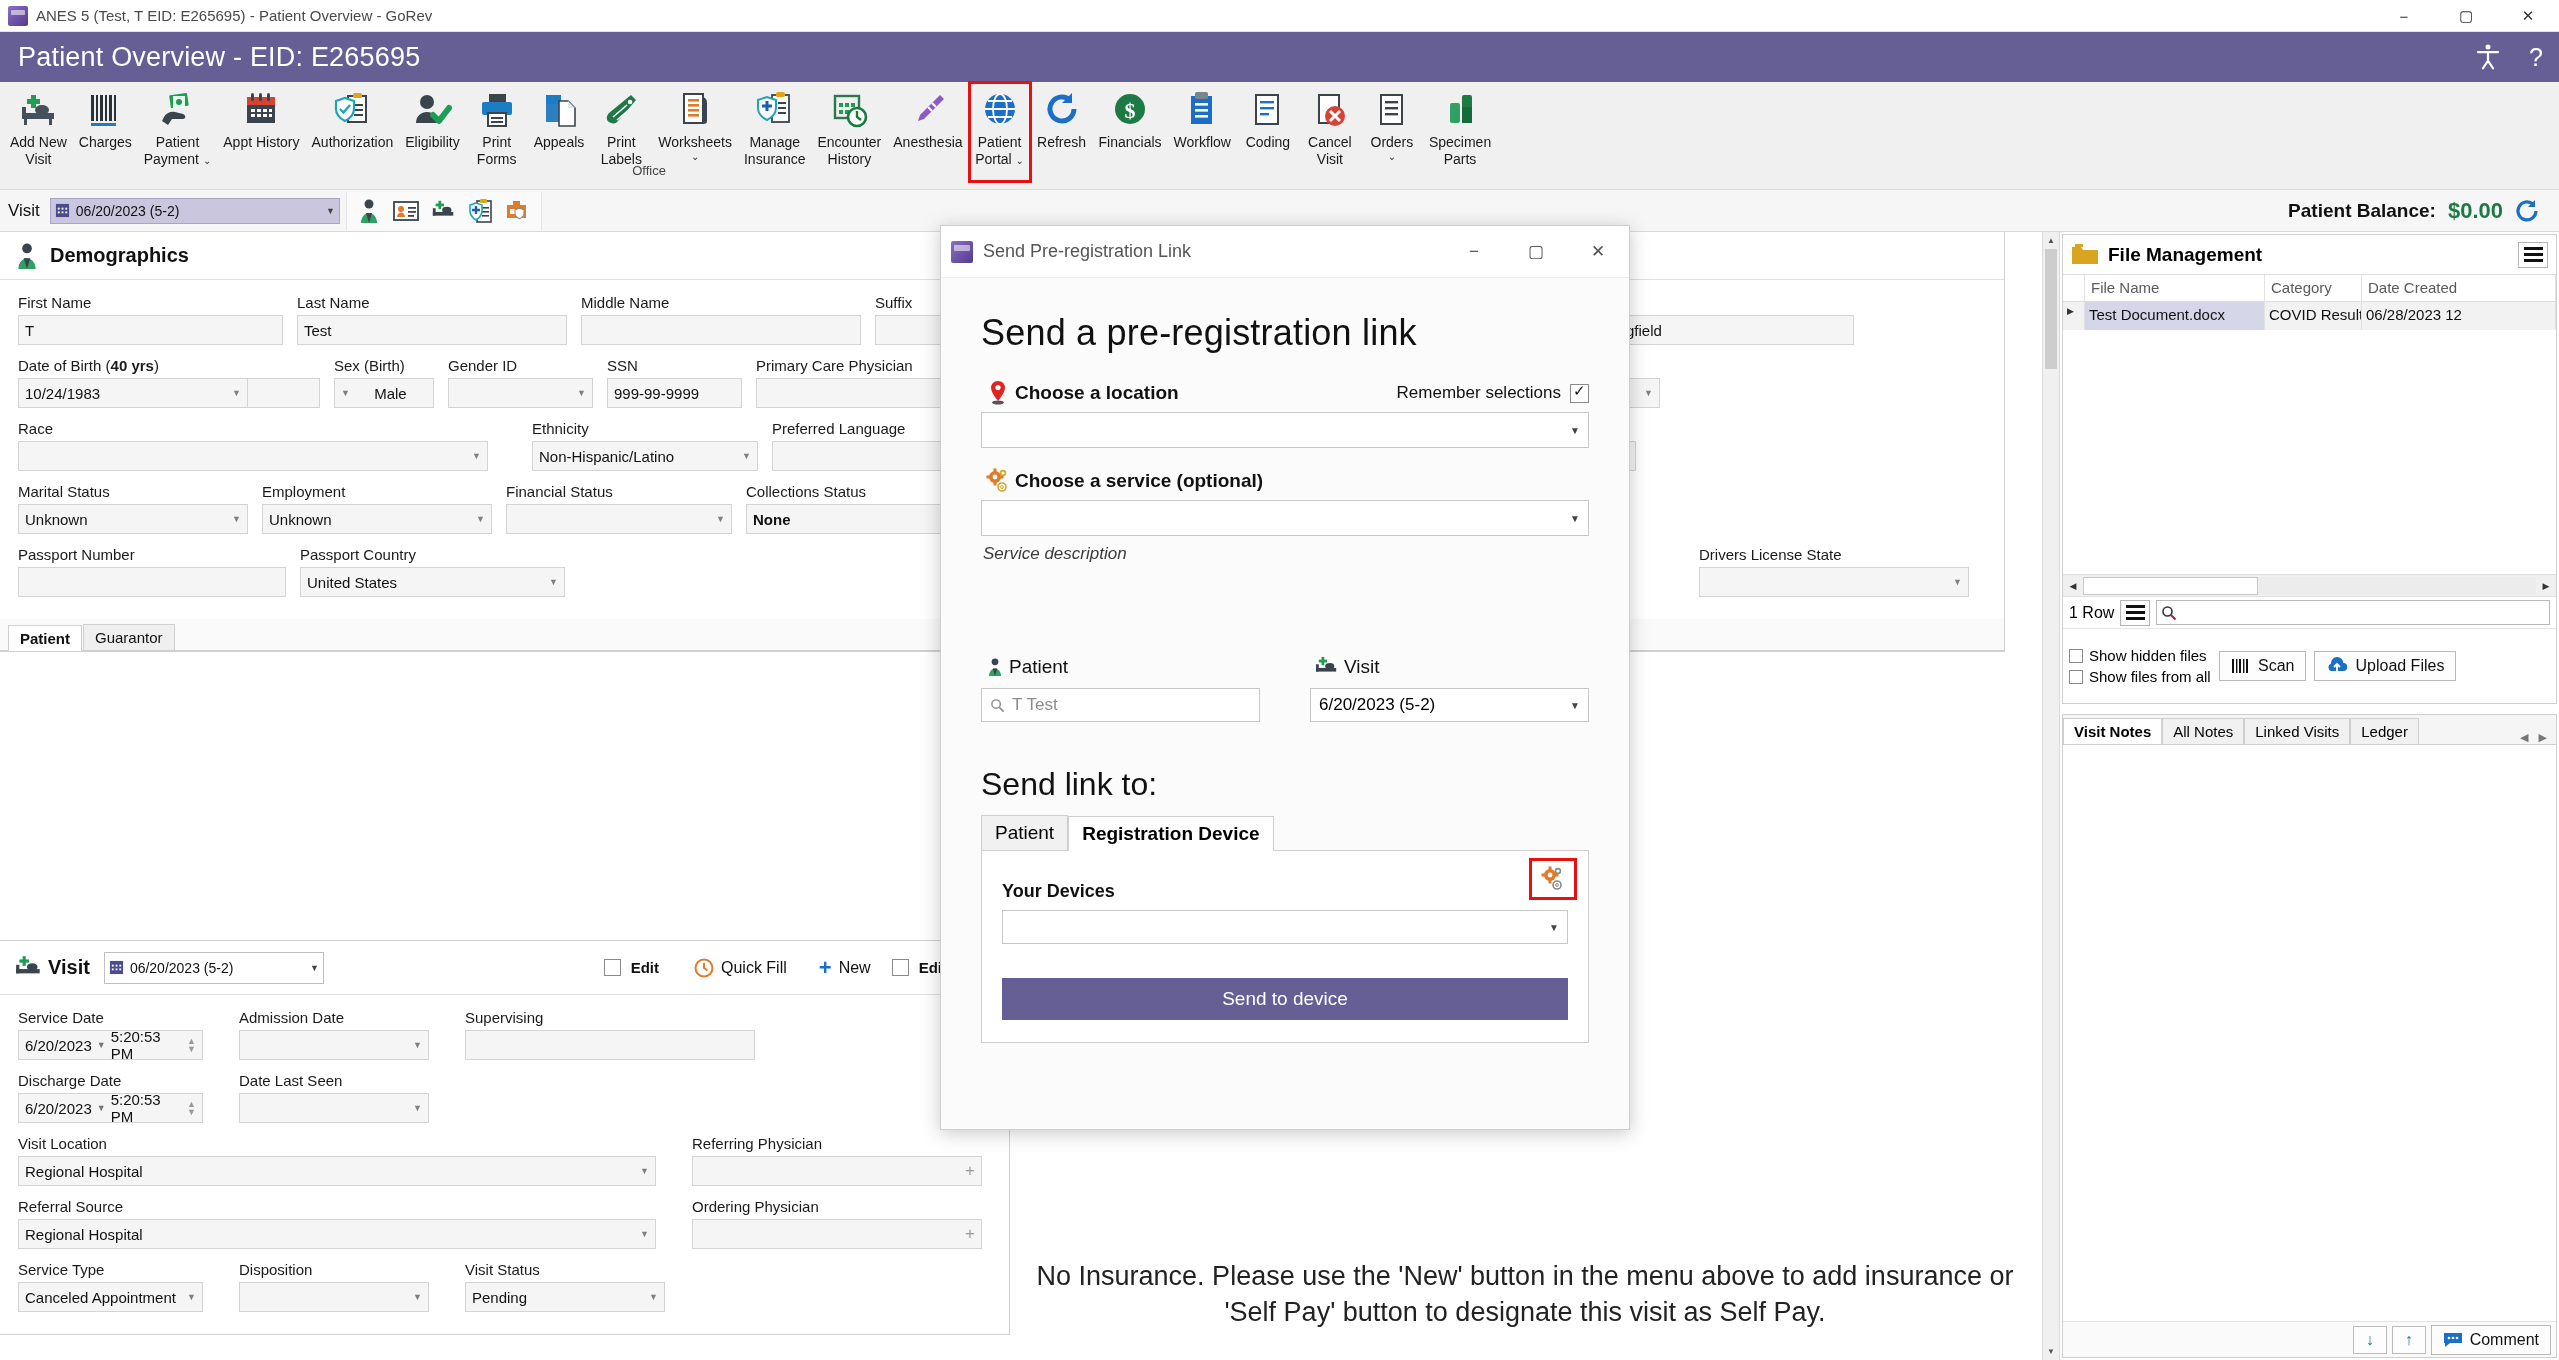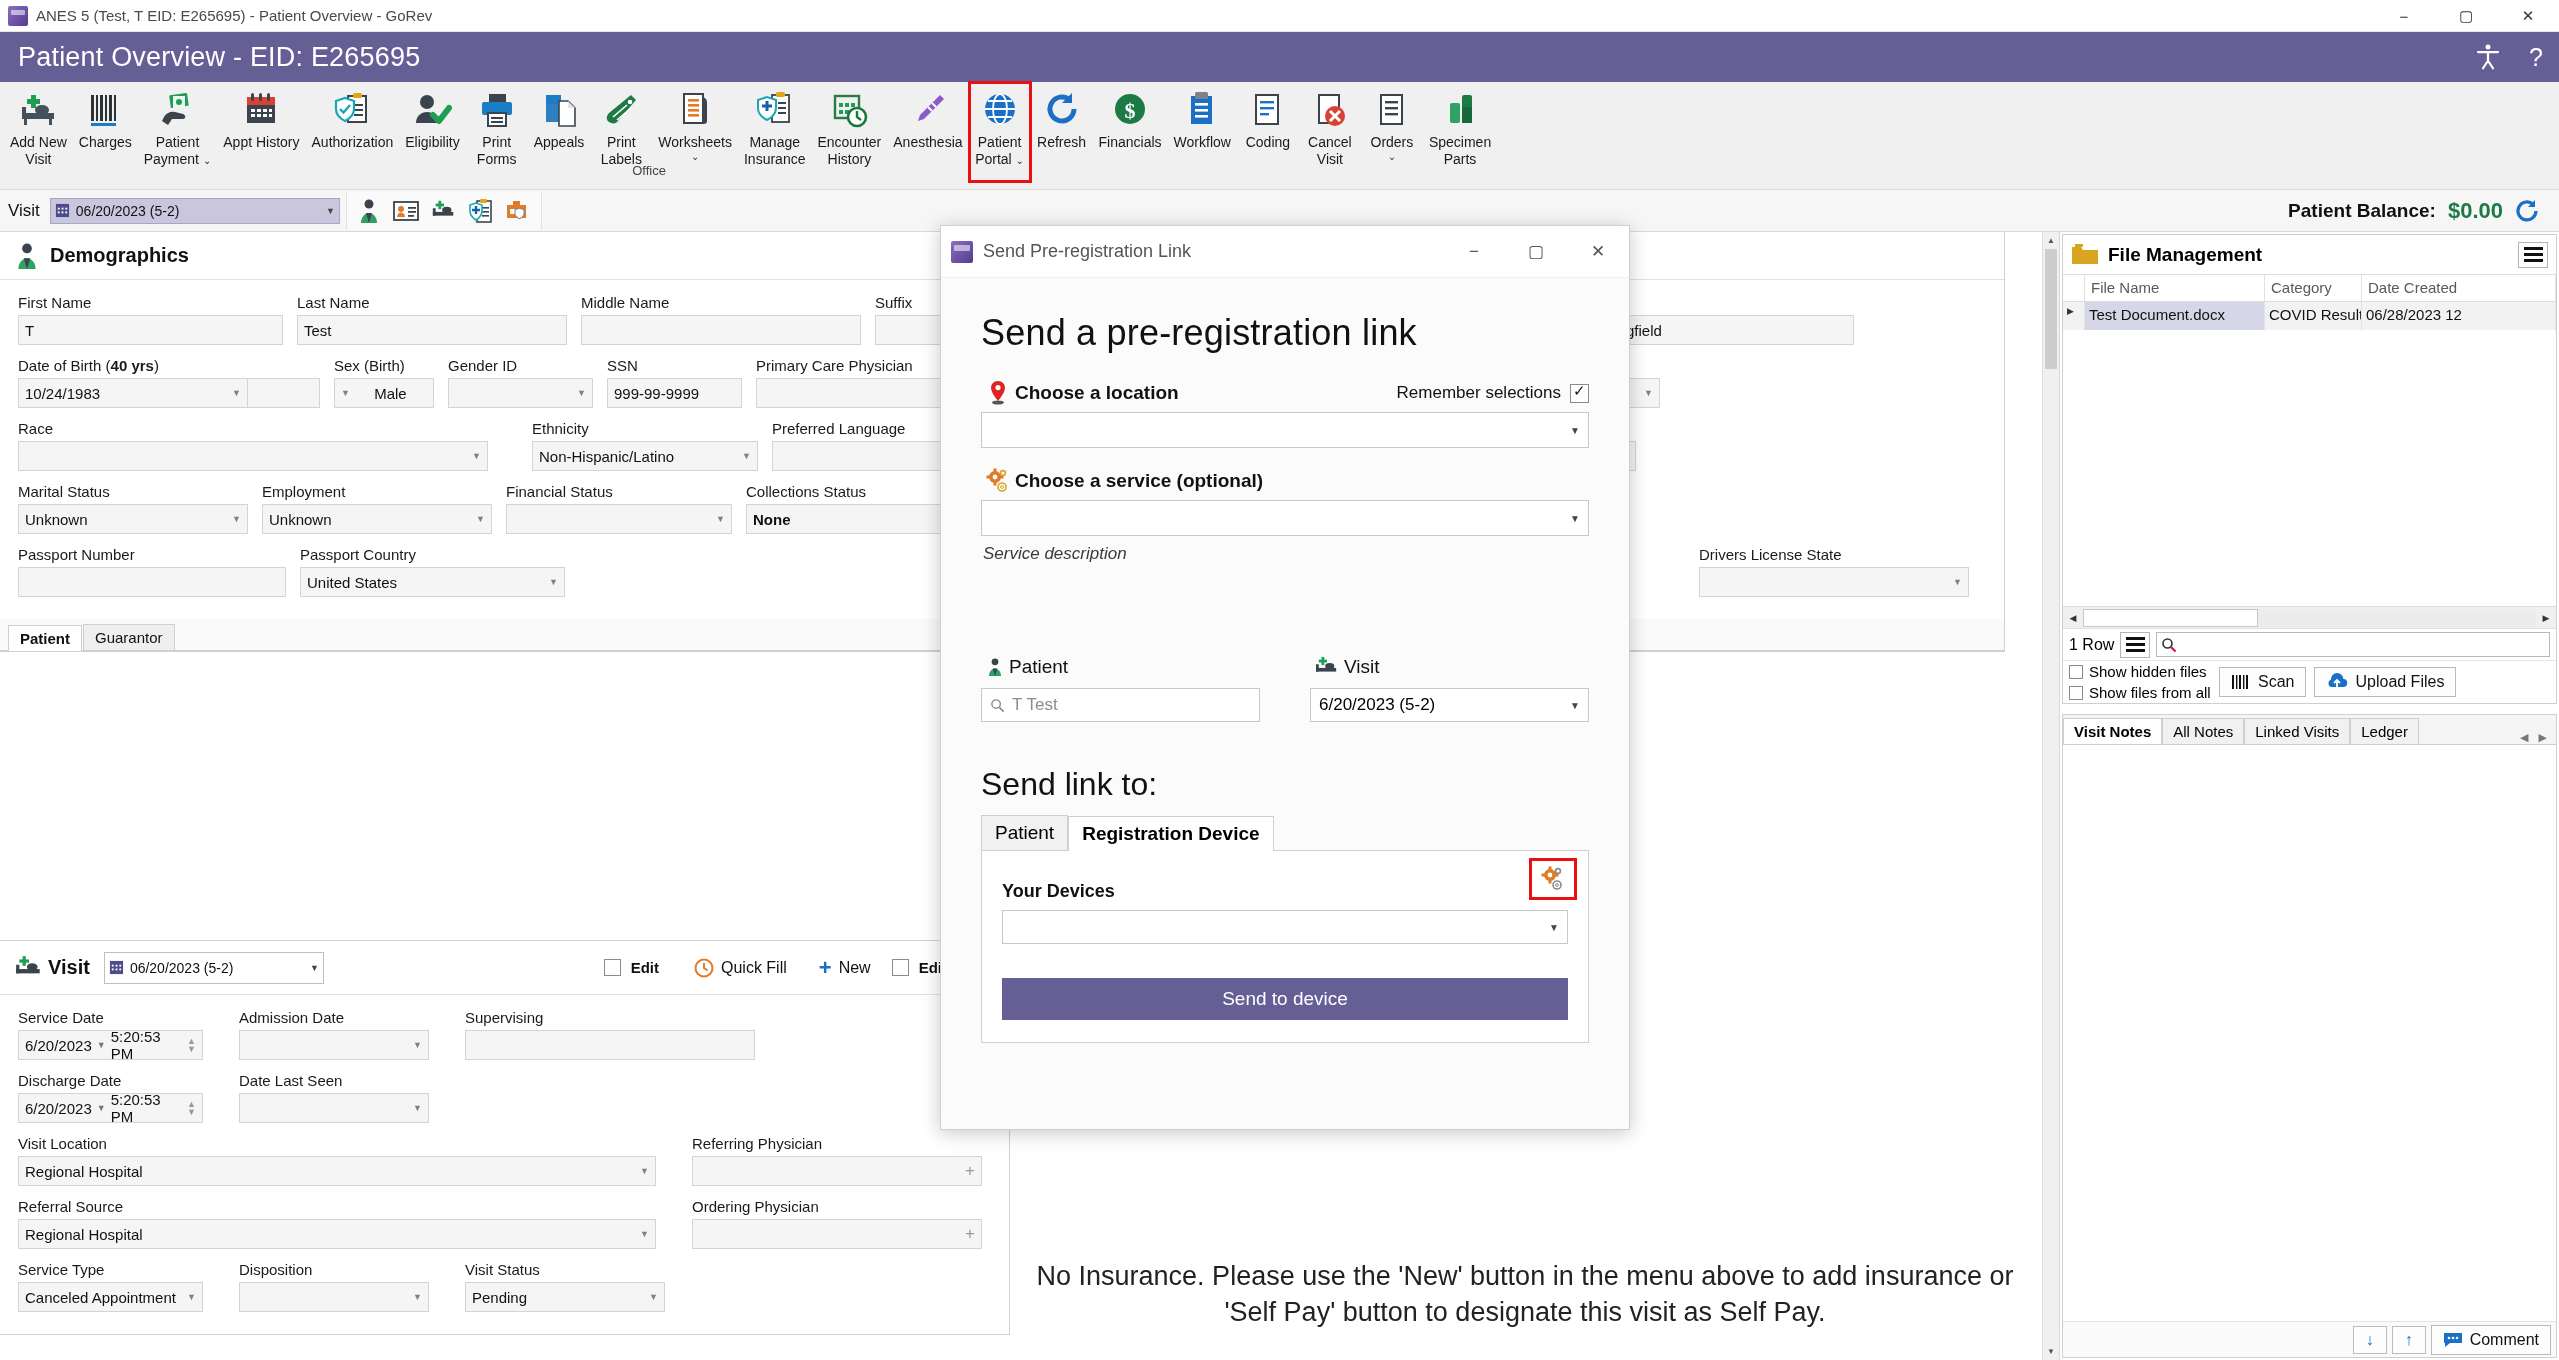--- a/index.html
+++ b/index.html
@@ -135,21 +135,21 @@
   .grow div { border-right:1px solid #e2e2e2; padding:4px 4px; overflow:hidden; white-space:nowrap;}
   .grow .sel { background:#d5d7e8; }
   .gbody { flex:1; background:#fff; }
   .hscroll{ height:22px; background:#f0f0f0; border-top:1px solid #ddd; display:flex; align-items:center;}
   .hscroll .lbtn,.hscroll .rbtn2{width:20px;text-align:center;font-size:9px;color:#333;}
   .hscroll .htrack{flex:1;position:relative;height:18px;background:#ececec;}
   .hscroll .hthumb{position:absolute;left:0;top:0;height:18px;width:175px;background:#fff;border:1px solid #c8c8c8;}
   .fmfoot{ height:32px; display:flex; align-items:center; padding:0 6px; gap:6px; border-top:1px solid #e0e0e0;
            font-size:16px;}
   .searchbox{flex:1;height:25px;border:1px solid #b9b9b9;background:#fff;display:flex;align-items:center;padding:0 4px;}
-  .fmopts{ display:flex; align-items:center; padding:2px 6px; gap:8px; border-top:1px solid #e6e6e6;}
+  .fmopts{ display:flex; align-items:center; padding:18px 6px; gap:8px; border-top:1px solid #e6e6e6;}
   .optcol{ display:flex; flex-direction:column; gap:4px; font-size:15px;}
   .optrow{ display:flex; align-items:center; gap:6px;}
   .btn { border:1px solid #b9b9b9; background:#fdfdfd; height:30px; display:flex; align-items:center;
          gap:7px; padding:0 11px; font-size:16px; color:#111;}
   .notes { border:1px solid #cfcfcf; margin:2px; flex:1; display:flex; flex-direction:column;}
   .ntabs{ display:flex; align-items:flex-end; height:30px; background:#f5f5f5; border-bottom:1px solid #cfcfcf;}
   .ntab{ padding:4px 10px; font-size:15px; border:1px solid #cfcfcf; border-bottom:none; background:#f1f1f1;}
   .ntab.active{ background:#fff; font-weight:bold;text-align:right;}
   .narrows{ margin-left:auto; display:flex; gap:10px; padding:0 9px; font-size:11px; color:#777;}
   .nbody{ flex:1; background:#fff;}

